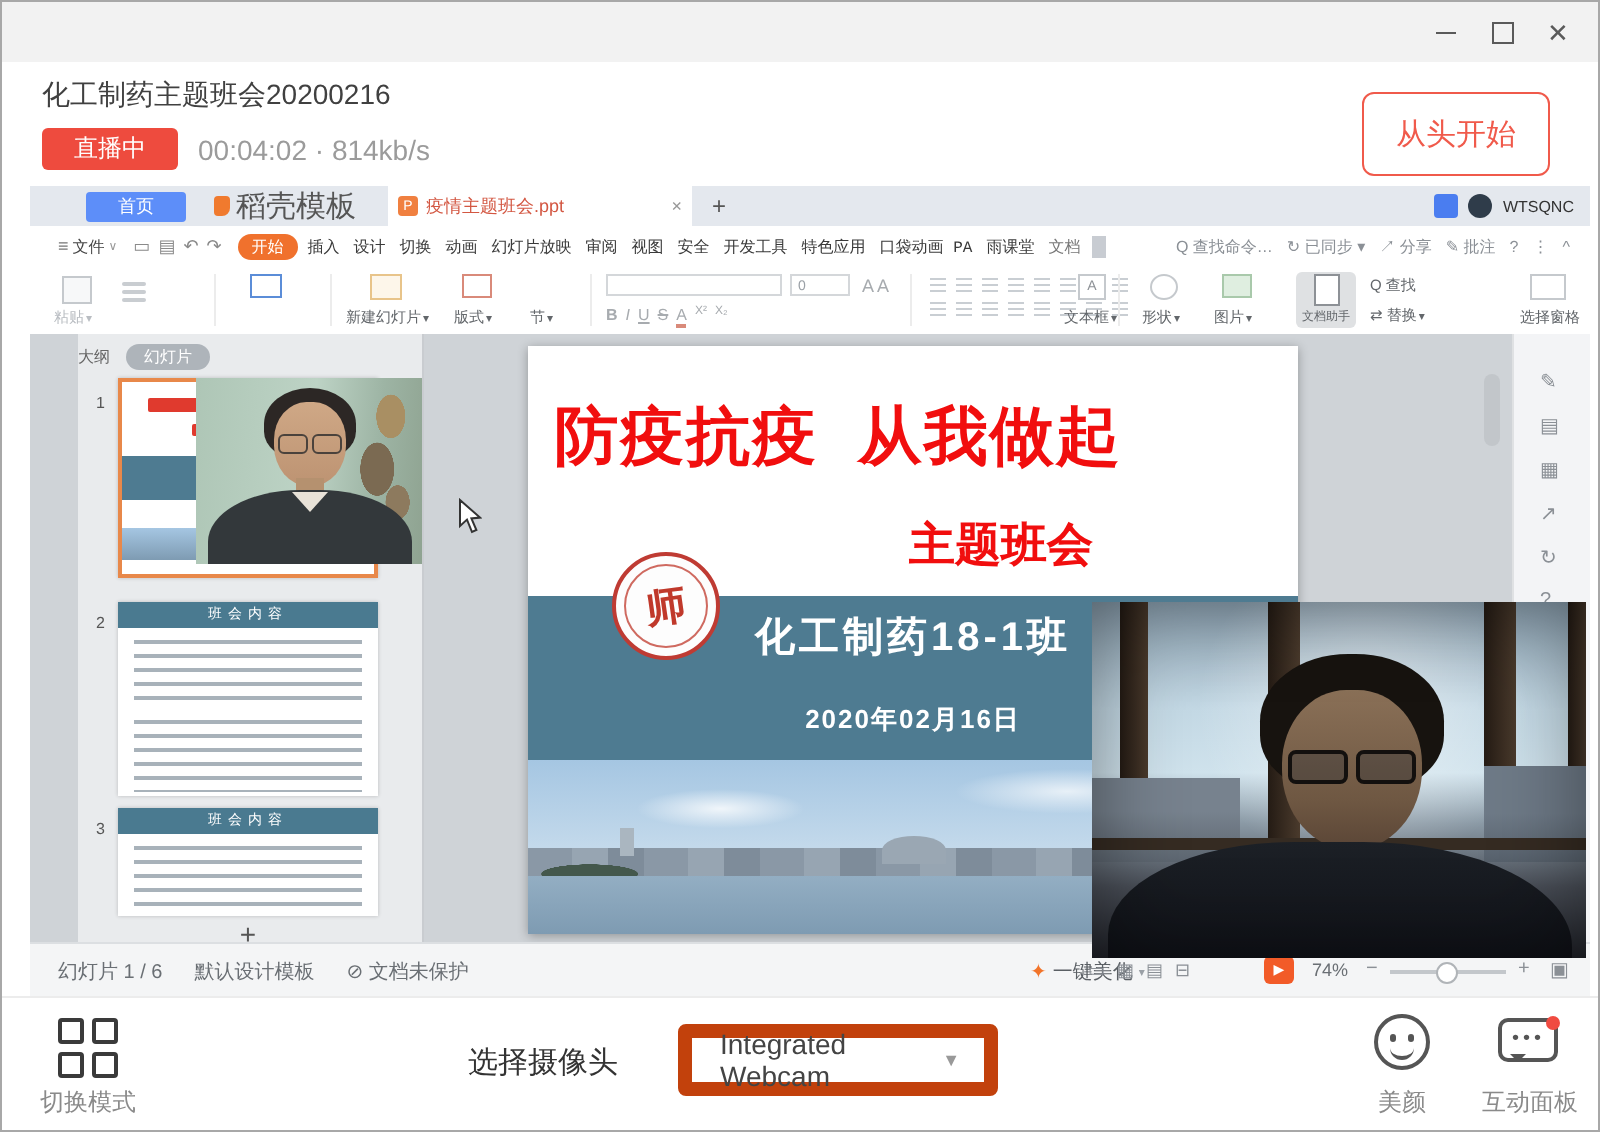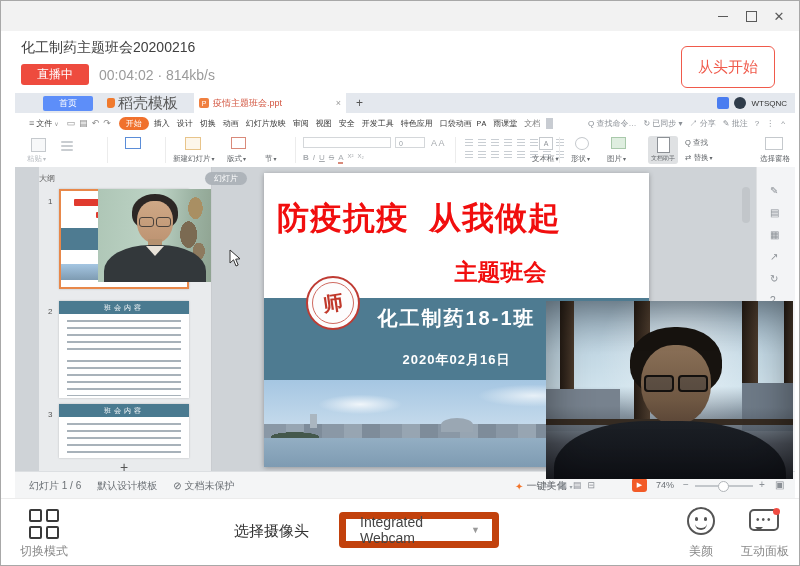--- a/index.html
+++ b/index.html
@@ -52,21 +52,21 @@
   .icobox{position:absolute;border:1px solid #c5c9cd;background:#f7f8f9;}
   .graybar{height:2px;background:#c9cdd1;border-radius:1px;margin:2px 0;}
   .alignsq{width:8px;height:7px;background:repeating-linear-gradient(180deg,#c9ced3 0 1px,transparent 1px 3px);}
   .fontbox{position:absolute;height:11px;border:1px solid #d4d7da;background:#fff;color:#9aa0a6;font-size:7px;line-height:11px;padding-left:3px;box-sizing:border-box;}
   .fmt{display:flex;gap:4px;color:#a7abaf;font-size:8px;}
   .bigbtn{position:absolute;width:30px;height:28px;top:3px;background:#dfe1e3;border-radius:3px;display:flex;flex-direction:column;align-items:center;justify-content:center;color:#63676b;}
   .pageico{width:11px;height:14px;border:1px solid #8d9196;background:#fff;margin-bottom:1px;}
   
   .workarea{left:0;top:74px;width:780px;height:304px;background:#cfd3d7;}
   .thumbpanel{left:24px;top:0;width:172px;height:304px;background:#e9ebed;border-right:1px solid #c9ccd0;}
-  .ptabs{left:0;top:5px;width:208px;display:flex;justify-content:space-between;align-items:center;gap:8px;font-size:8px;color:#666;}
+  .ptabs{left:0;top:5px;width:208px;display:flex;justify-content:flex-start;align-items:center;gap:8px;font-size:8px;color:#666;}
   .pill{background:#aeb4ba;color:#fff;border-radius:7px;padding:1px 9px;}
   .snum{position:absolute;left:9px;font-size:8px;color:#555;}
   .thumb{position:absolute;left:20px;width:130px;background:#fff;box-sizing:border-box;box-shadow:0 0 2px rgba(0,0,0,.2);}
   .thumb-hd{height:13px;background:#4a7a90;color:#fff;font-size:7px;letter-spacing:3px;text-align:center;line-height:13px;}
   .stripes{background:repeating-linear-gradient(180deg,#a8b2ba 0 2px,transparent 2px 7px);}
   .addslide{position:absolute;left:20px;width:130px;text-align:center;font-size:14px;color:#555;}
   
   .slide{left:249px;top:6px;width:385px;height:294px;background:#fff;box-shadow:0 1px 5px rgba(0,0,0,.3);overflow:hidden;}
   .stitle{left:0;top:24px;width:310px;text-align:center;font-size:32px;font-weight:bold;color:#f10e0e;white-space:pre;letter-spacing:1px;}
   .ssub{left:0;top:84px;width:385px;text-align:center;font-size:23px;font-weight:bold;color:#f10e0e;margin-left:44px;}

